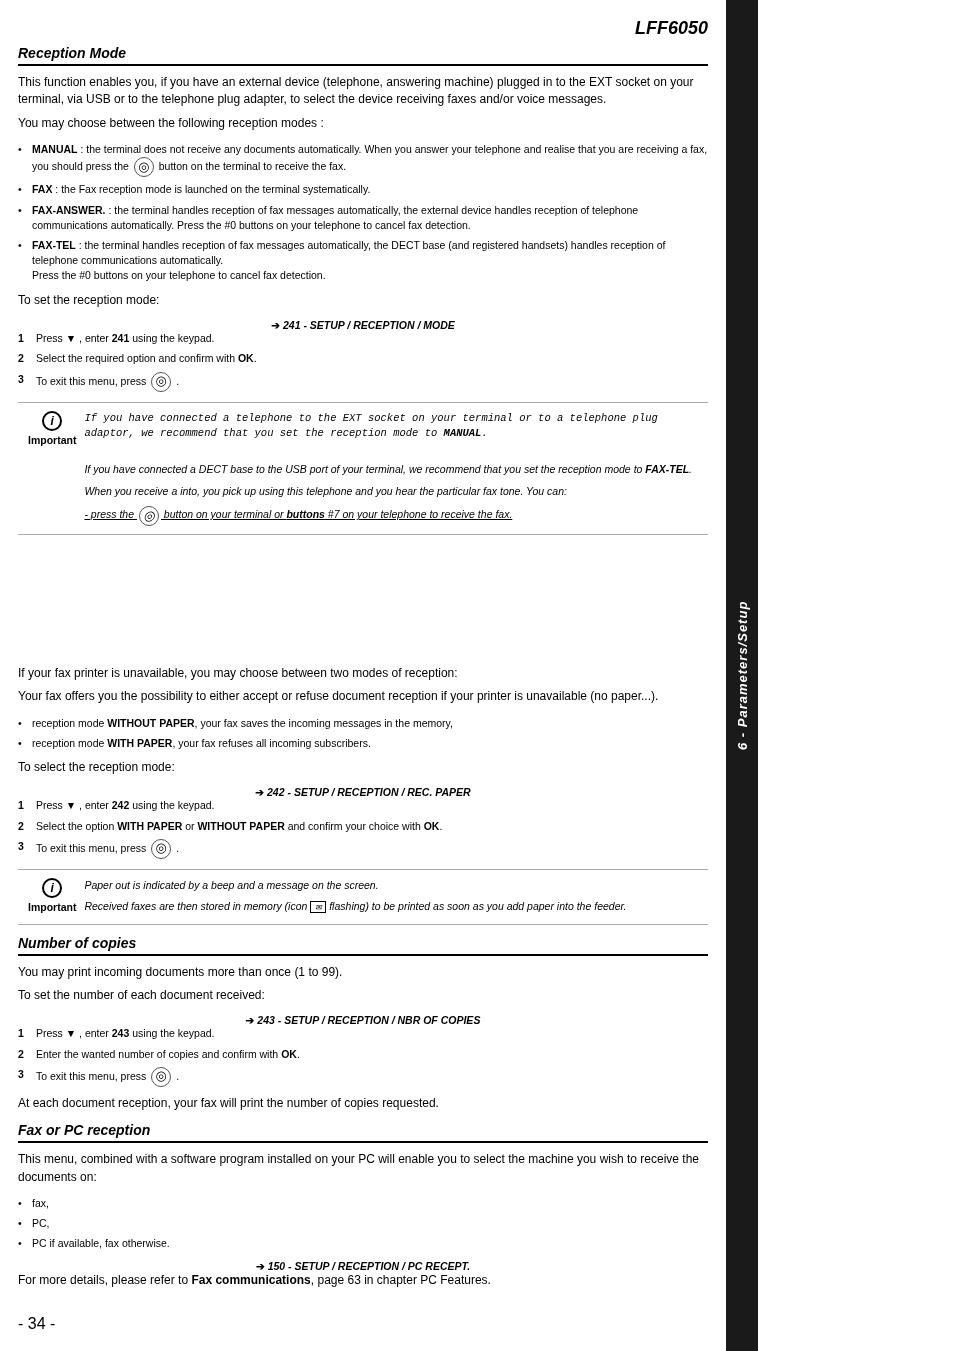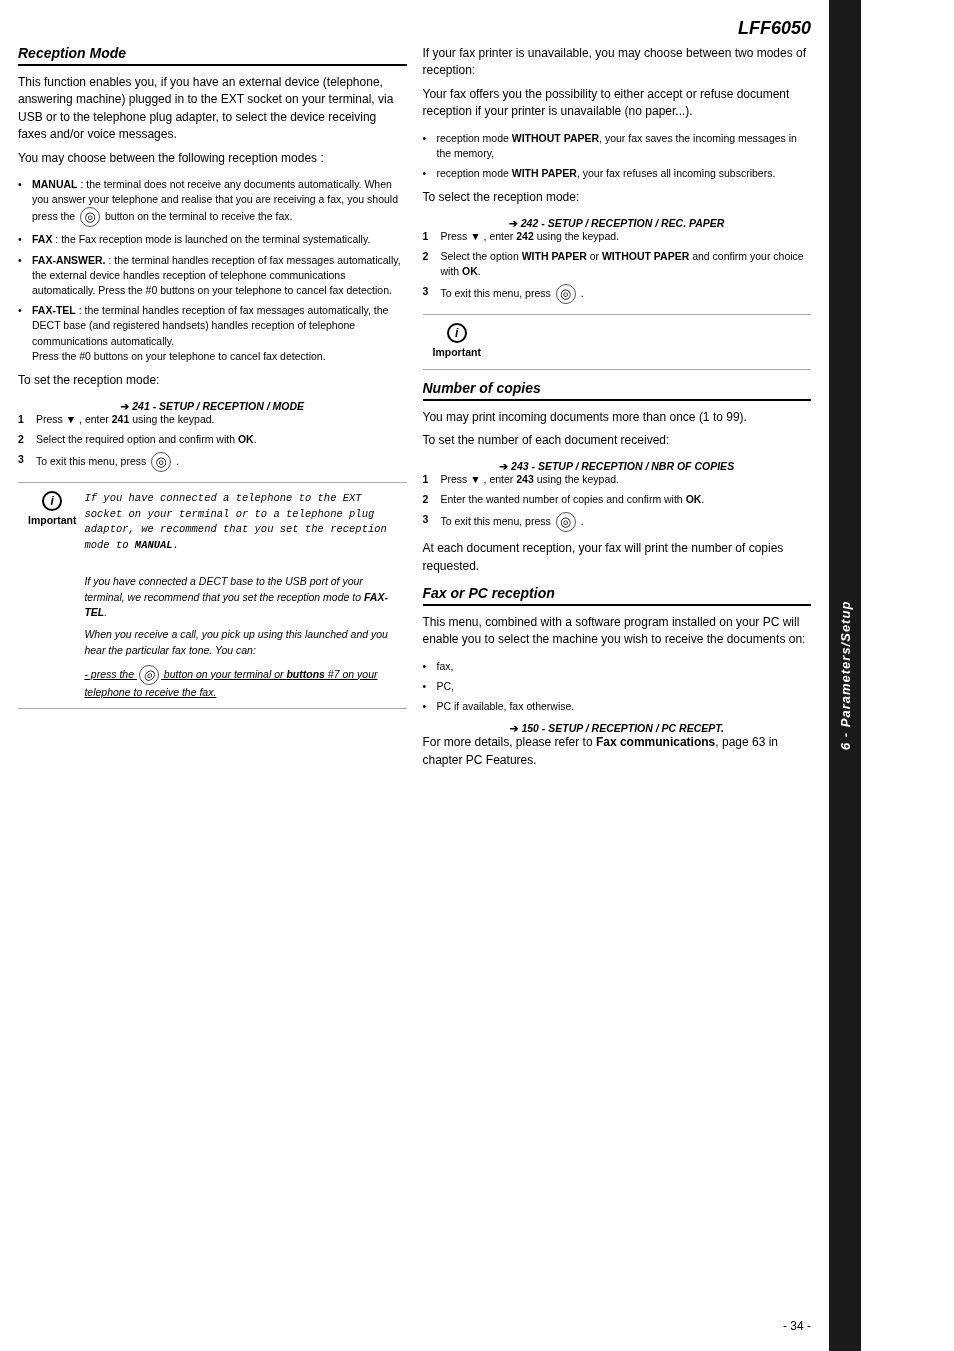--- a/index.html
+++ b/index.html
@@ -7,21 +7,21 @@
       font-family: Arial, sans-serif;
       font-size: 11px;
       background: #fff;
       color: #000;
       width: 954px;
       min-height: 1351px;
       position: relative;
     }
 
     .page-container {
-      width: 861px;
+      width: 758px;
       min-height: 1351px;
       position: relative;
       padding: 0;
       display: flex;
       flex-direction: row;
     }
 
     
     .side-tab {
       width: 32px;
@@ -55,21 +55,21 @@
     .page-header-title {
       font-size: 18px;
       font-style: italic;
       font-weight: bold;
       color: #000;
     }
 
     
     .two-col {
       display: flex;
-      flex-direction: row;
+      flex-direction: column;
       gap: 16px;
       flex: 1;
     }
 
     .col-left {
       flex: 1;
       min-width: 0;
     }
 
     .col-right {
@@ -211,22 +211,22 @@
       position: relative;
     }
 
     .menu-btn-icon::before {
       content: "◎";
       font-size: 13px;
     }
 
     
     .page-footer {
-      text-align: right;
-      font-size: 12px;
+      text-align: left;
+      font-size: 16px;
       margin-top: 16px;
       color: #000;
     }
 
     strong { font-weight: bold; }
     em { font-style: italic; }
   </style>
 </head>
 <body>
 
@@ -286,21 +286,21 @@
         </ol>
 
         <div class="important-box">
           <div style="display:flex;flex-direction:column;align-items:center;flex-shrink:0;gap:2px;">
             <div class="important-circle">i</div>
             <span class="important-label">Important</span>
           </div>
           <div class="important-content">
             <p style="margin-bottom:20px;font-style:italic;font-family:Liberation Mono, monospace;"><em>If you have connected a telephone to the EXT socket on your terminal or to a telephone plug adaptor, we recommend that you set the reception mode to <strong>MANUAL</strong>.</em></p>
             <p style="margin-bottom:6px;font-style:italic;"><em>If you have connected a DECT base to the USB port of your terminal, we recommend that you set the reception mode to <strong>FAX-TEL</strong>.</em></p>
-            <p style="margin-bottom:6px;font-style:italic;"><em>When you receive a call, you pick up using this launched and you hear the particular fax tone. You can:</em></p>
+            <p style="margin-bottom:6px;font-style:italic;"><em>When you receive a into, you pick up using this telephone and you hear the particular fax tone. You can:</em></p>
             <p style="font-style:italic;text-decoration:underline;"><em>- press the <span class="menu-btn-icon"></span> button on your terminal or <strong>buttons</strong> #7 on your telephone to receive the fax.</em></p>
           </div>
         </div>
 
       </div>
 
       <div class="col-right">
 
 
         <div class="section-body">
@@ -336,20 +336,24 @@
             <span class="step-num">3</span>
             <span class="step-text">To exit this menu, press <span class="menu-btn-icon"></span> .</span>
           </li>
         </ol>
 
         <div class="important-box">
           <div style="display:flex;flex-direction:column;align-items:center;flex-shrink:0;gap:2px;">
             <div class="important-circle">i</div>
             <span class="important-label">Important</span>
           </div>
+          <div class="important-content">
+            <p style="margin-bottom:5px;font-style:italic;"><em>Paper out is indicated by a beep and a message on the screen.</em></p>
+            <p style="font-style:italic;"><em>Received faxes are then stored in memory (icon <span style="display:inline-block;border:1.5px solid #000;width:16px;height:12px;vertical-align:middle;font-size:8px;text-align:center;line-height:12px;">✉</span> flashing) to be printed as soon as you add paper into the feeder.</em></p>
+          </div>
         </div>
 
         <div class="section-title">Number of copies</div>
 
         <div class="section-body">
           <p>You may print incoming documents more than once (1 to 99).</p>
           <p>To set the number of each document received:</p>
         </div>
 
         <div class="command-path">243 - SETUP / RECEPTION / NBR OF COPIES</div>

